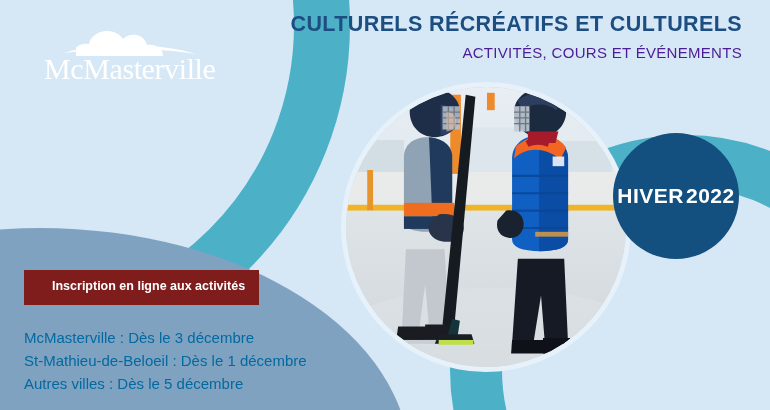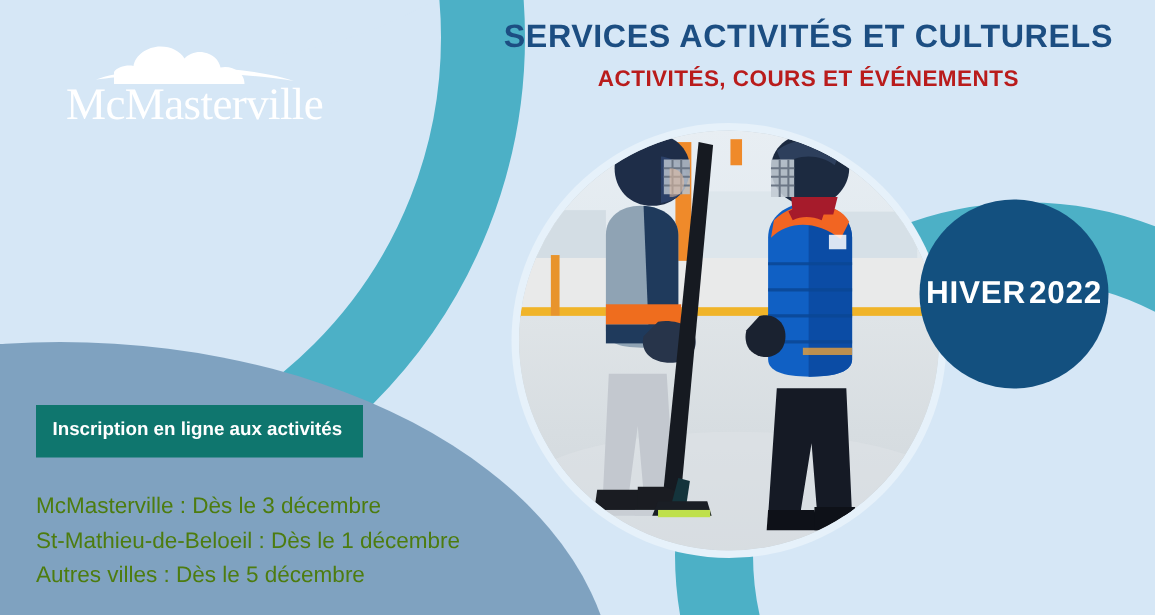--- a/index.html
+++ b/index.html
@@ -87,28 +87,27 @@
   }
   .headings .h1 {
     color:#1c4e82;
     font-size:21.5px;
     font-weight:700;
     letter-spacing:.4px;
     line-height:1.15;
     white-space:nowrap;
   }
   .headings .h2 {
-    color:#b91c1c;
+    color:#4c1d95;
     font-size:15px;
-    font-weight:700;
+    font-weight:400;
     letter-spacing:.3px;
     line-height:1.2;
     margin-top:7px;
     white-space:nowrap;
-    text-align:center;
   }
 
   
   .photo-wrap {
     position:absolute;
     left:341px; top:82px;
     width:290px; height:290px;
     border-radius:50%;
     background:#e6f1fa;
     padding:5px;
@@ -119,38 +118,38 @@
     border-radius:50%;
     overflow:hidden;
     background:#cfd9e0;
   }
   .photo svg { display:block; width:100%; height:100%; }
 
   
   .sport-badge {
     position:absolute;
     left:24px; top:270px;
-    background:#0f766e;
-    padding:7px 14px 9px 11px;
+    background:#7f1d1d;
+    padding:7px 14px 9px 28px;
   }
   .sport-badge div {
     color:#ffffff;
     font-size:12.5px;
     font-weight:700;
     line-height:1.5;
     white-space:nowrap;
   }
 
   
   .dates {
     position:absolute;
     left:24px; top:327px;
   }
   .dates div {
-    color:#4d7c0f;
+    color:#0369a1;
     font-size:15px;
     font-weight:400;
     line-height:1.53;
     white-space:nowrap;
   }
 </style>
 </head>
 <body>
 
 <div class="poster">
@@ -167,21 +166,21 @@
     <svg viewBox="0 0 190 74" xmlns="http://www.w3.org/2000/svg">
       <g fill="#ffffff">
         <path d="M36 36c2-3 8-5 13-4 1-7 9-13 18-13 7 0 13 3 16 8 3-3 8-5 13-4 6 1 10 5 11 10 4-1 9 0 12 3 3 2 4 5 4 8H36z"></path>
         <path d="M24 41c14-5 38-8 62-8 30 0 55 4 70 9-18-3-42-5-66-5-26 0-50 2-66 4z"></path>
       </g>
       <text x="4" y="67" fill="#ffffff" font-family="'Liberation Serif', serif" font-size="30" letter-spacing="-0.4">McMasterville</text>
     </svg>
   </div>
 
   <div class="headings">
-    <div class="h1">SERVICES ACTIVITÉS ET CULTURELS</div>
+    <div class="h1">CULTURELS RÉCRÉATIFS ET CULTURELS</div>
     <div class="h2">ACTIVITÉS, COURS ET ÉVÉNEMENTS</div>
   </div>
 
   <div class="photo-wrap">
     <div class="photo">
       <svg viewBox="0 0 290 290" xmlns="http://www.w3.org/2000/svg" preserveAspectRatio="xMidYMid slice">
         <defs>
           <clipPath id="cc">
               <circle cx="145" cy="145" r="145"></circle>
             </clipPath>

